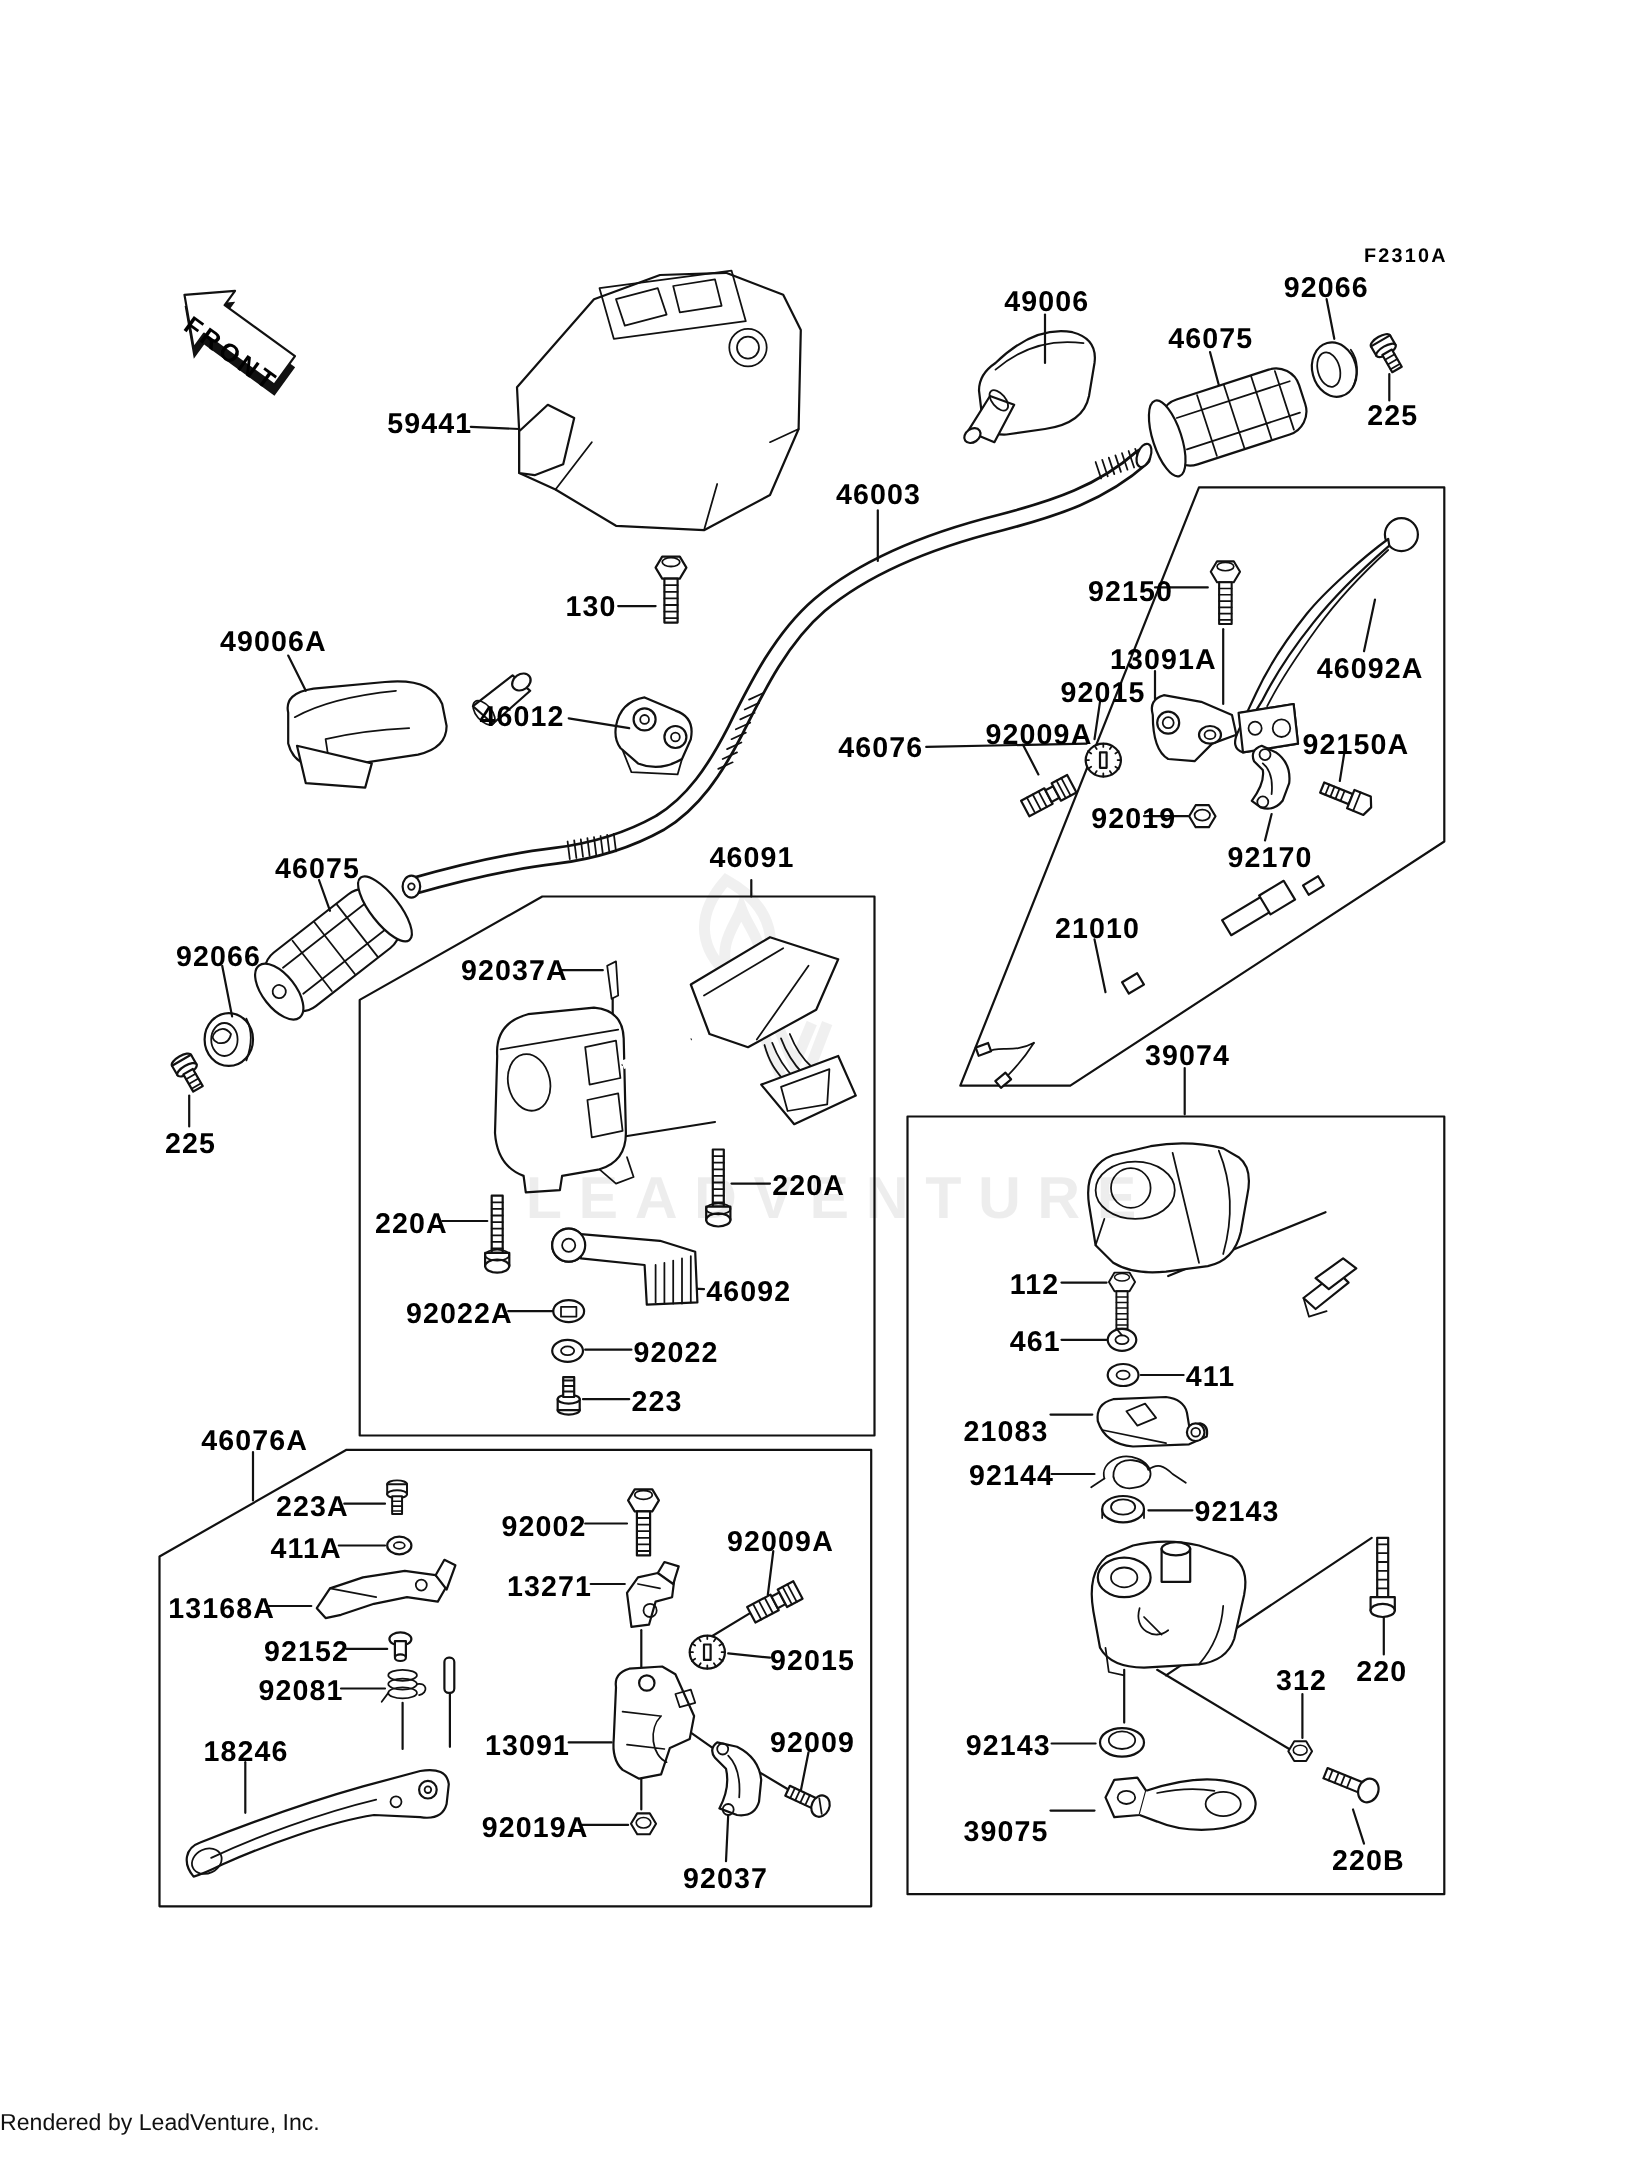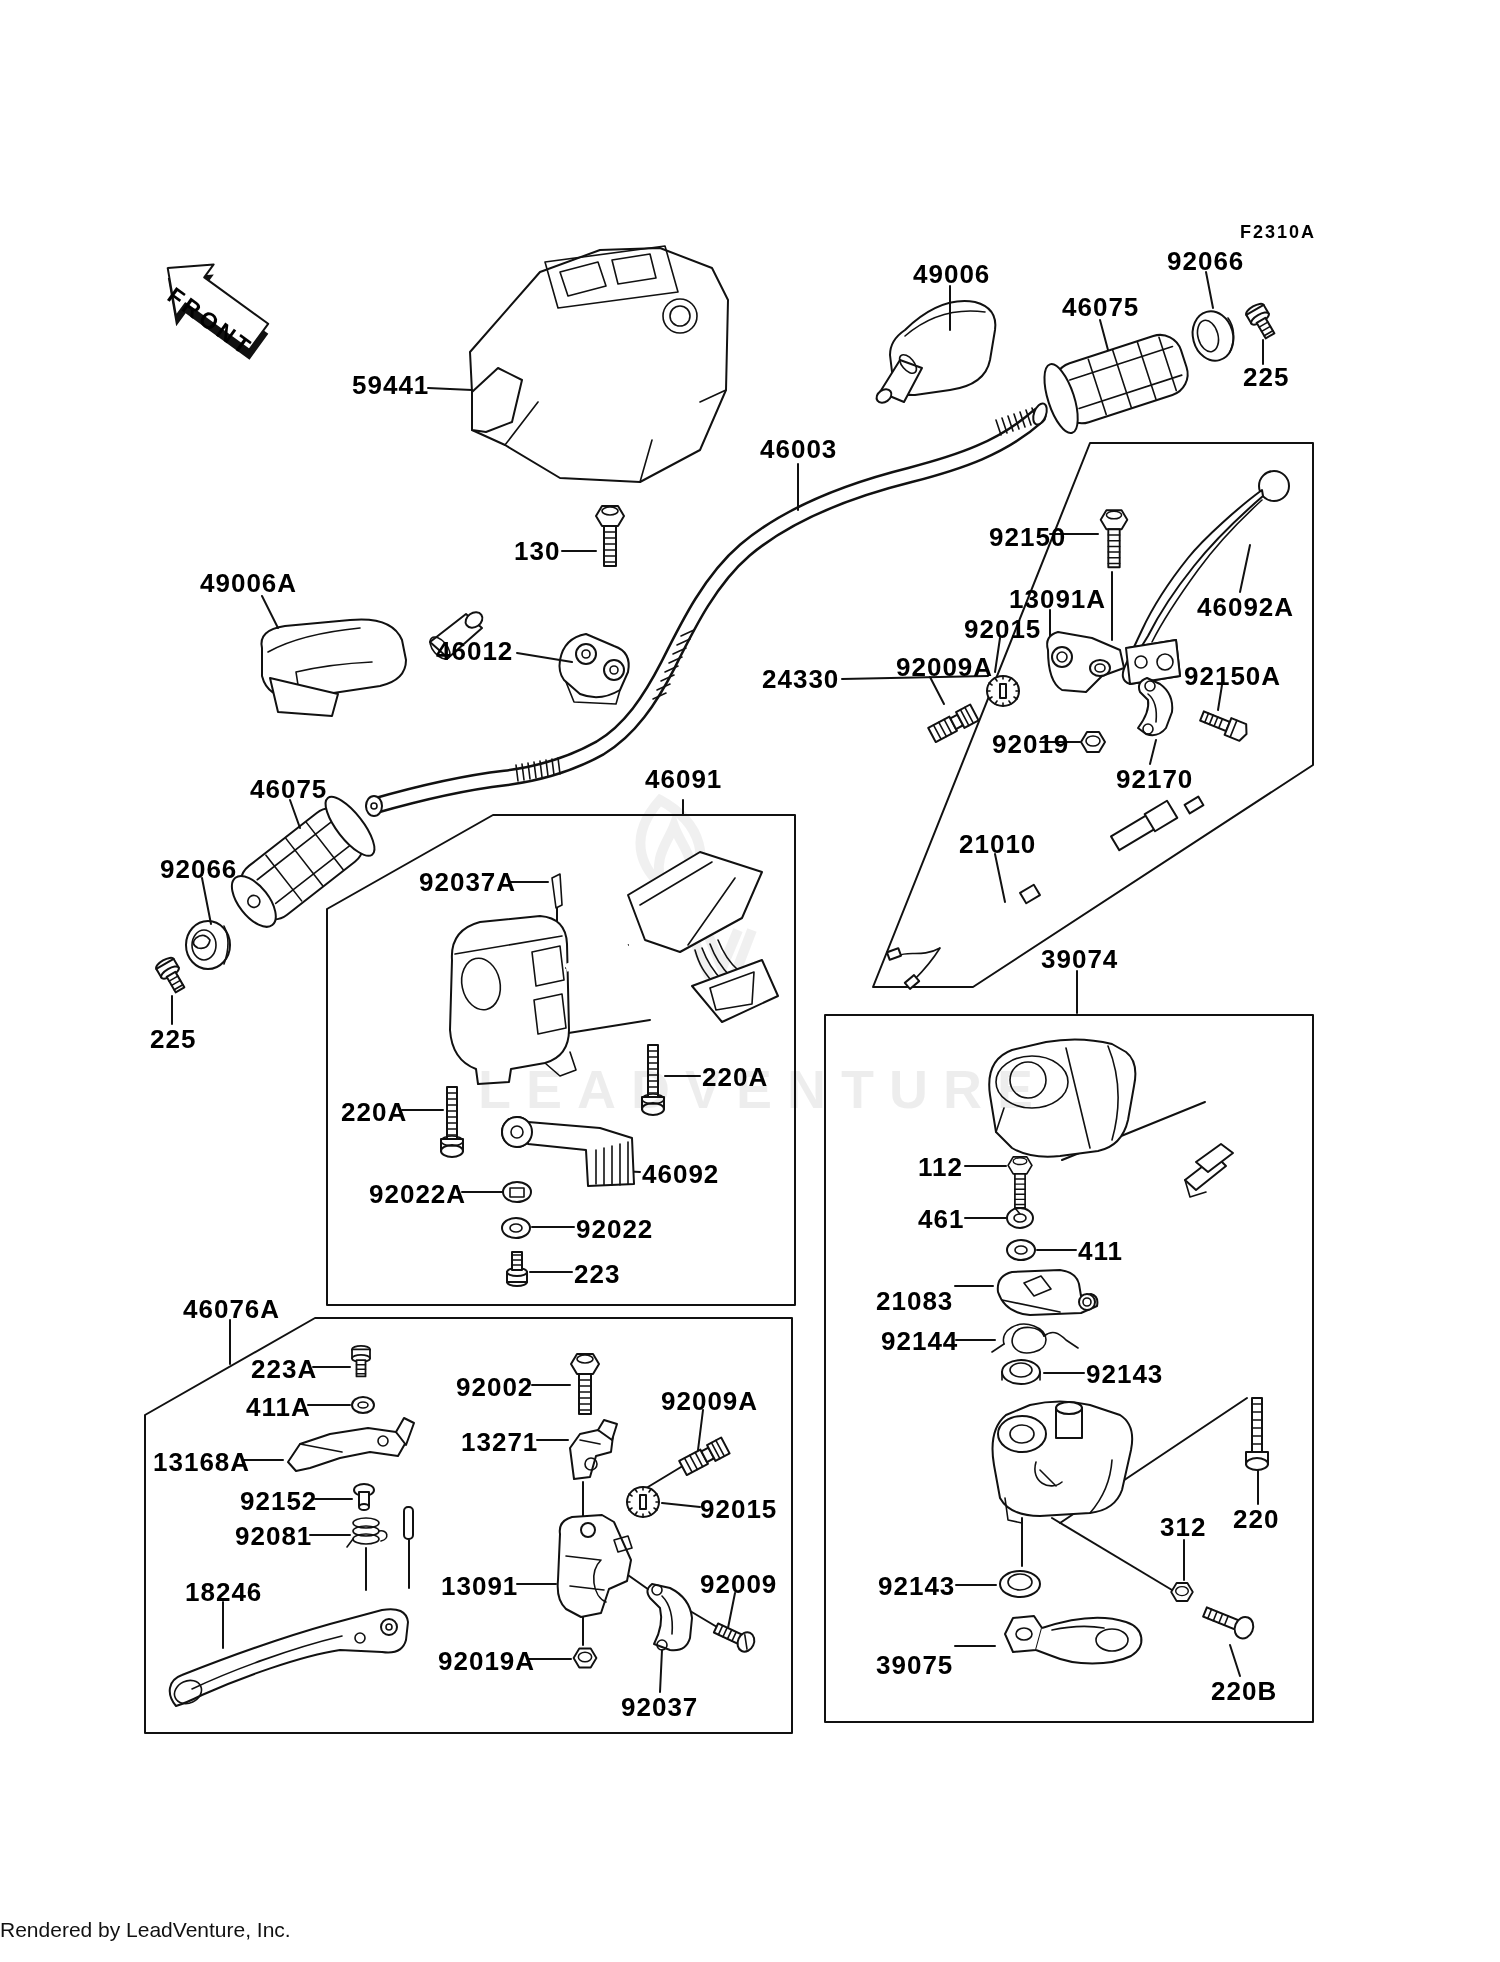--- a/index.html
+++ b/index.html
@@ -442,21 +442,21 @@
 <div id="watermark-text">LEADVENTURE</div>
 <div id="labels-layer">
       <div class="plabel" style="left: 352px; top: 372px;">59441</div>
       <div class="plabel" style="left: 913px; top: 261px;">49006</div>
       <div class="plabel" style="left: 1167px; top: 248px;">92066</div>
       <div class="plabel" style="left: 1062px; top: 294px;">46075</div>
       <div class="plabel" style="left: 1243px; top: 364px;">225</div>
       <div class="plabel" style="left: 760px; top: 436px;">46003</div>
       <div class="plabel" style="left: 514px; top: 538px;">130</div>
       <div class="plabel" style="left: 436px; top: 638px;">46012</div>
-      <div class="plabel" style="left: 762px; top: 666px;">24330</div>
+      <div class="plabel" style="left: 762px; top: 666px;">46076</div>
       <div class="plabel" style="left: 200px; top: 570px;">49006A</div>
       <div class="plabel" style="left: 250px; top: 776px;">46075</div>
       <div class="plabel" style="left: 160px; top: 856px;">92066</div>
       <div class="plabel" style="left: 150px; top: 1026px;">225</div>
       <div class="plabel" style="left: 645px; top: 766px;">46091</div>
       <div class="plabel" style="left: 419px; top: 869px;">92037A</div>
       <div class="plabel" style="left: 341px; top: 1099px;">220A</div>
       <div class="plabel" style="left: 702px; top: 1064px;">220A</div>
       <div class="plabel" style="left: 642px; top: 1161px;">46092</div>
       <div class="plabel" style="left: 369px; top: 1181px;">92022A</div>

